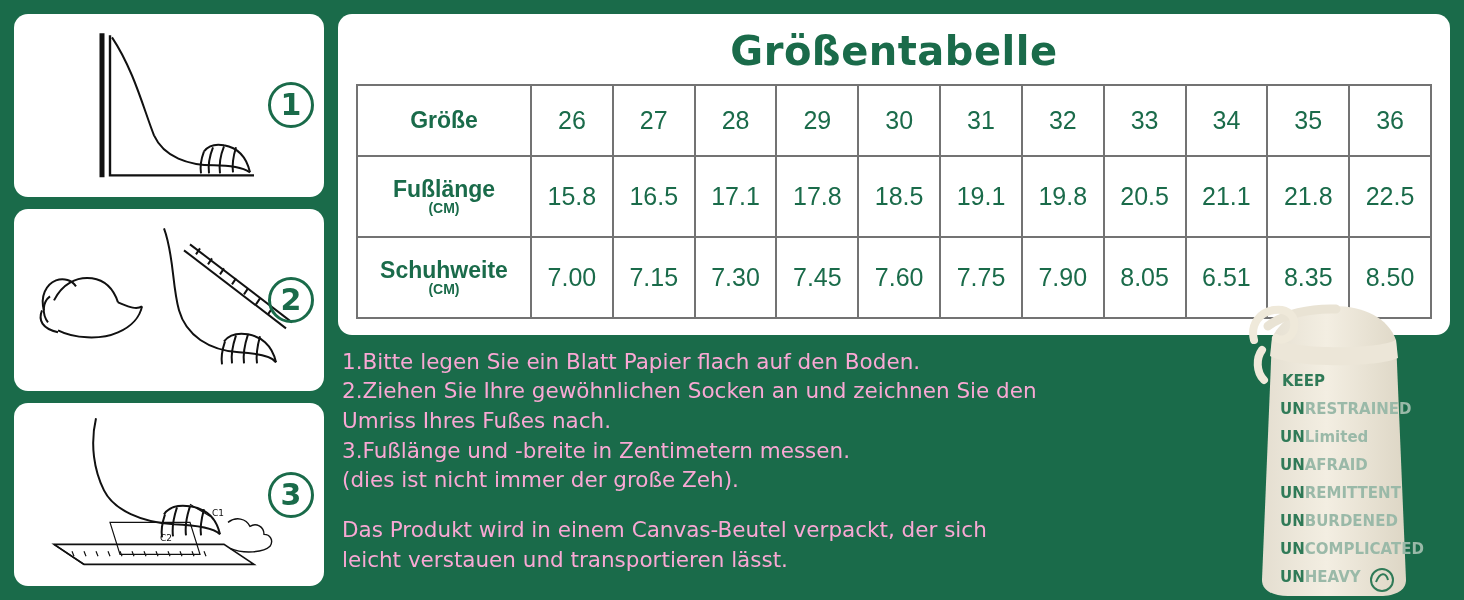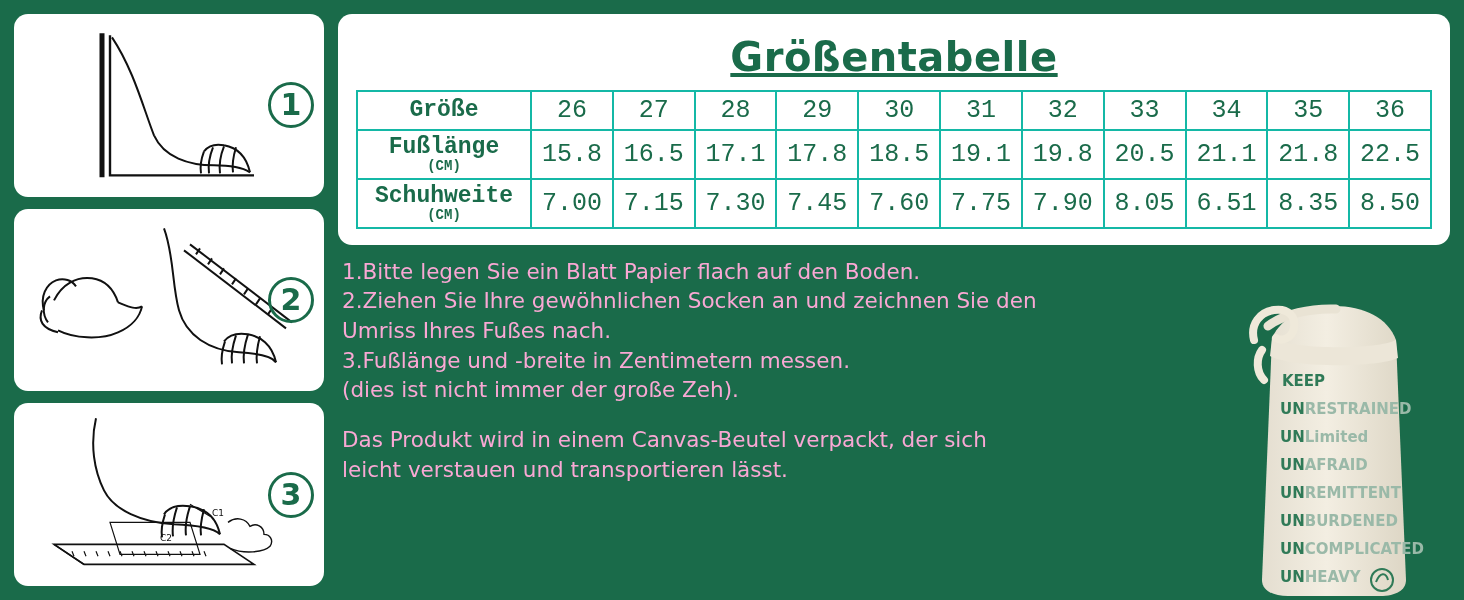--- a/index.html
+++ b/index.html
@@ -75,38 +75,37 @@
     background: #ffffff;
     border-radius: 14px;
     padding: 12px 18px 16px 18px;
     box-sizing: border-box;
   }
   .table-title {
     text-align: center;
     color: #1a6b4a;
     font-size: 40px;
     font-weight: bold;
-    margin: 8px 0 10px 0;
+    margin: 2px 0 10px 0;
     letter-spacing: 0.5px;
-    text-decoration: underline;
   }
   table.size-table {
     width: 100%;
     border-collapse: collapse;
     color: #1a6b4a;
     table-layout: fixed;
   }
   table.size-table th,
   table.size-table td {
-    border: 2px solid #14b8a6;
+    border: 2px solid #737373;
     text-align: center;
     vertical-align: middle;
     font-size: 25px;
-    padding: 4px 2px;
-    font-family: Liberation Mono, monospace;
+    padding: 20px 2px;
+    font-family: Liberation Sans, sans-serif;
   }
   table.size-table tr > *:first-child {
     width: 168px;
     font-weight: bold;
     font-size: 23px;
     line-height: 1.05;
   }
   table.size-table tr > *:first-child .unit {
     font-size: 14px;
     font-weight: bold;

